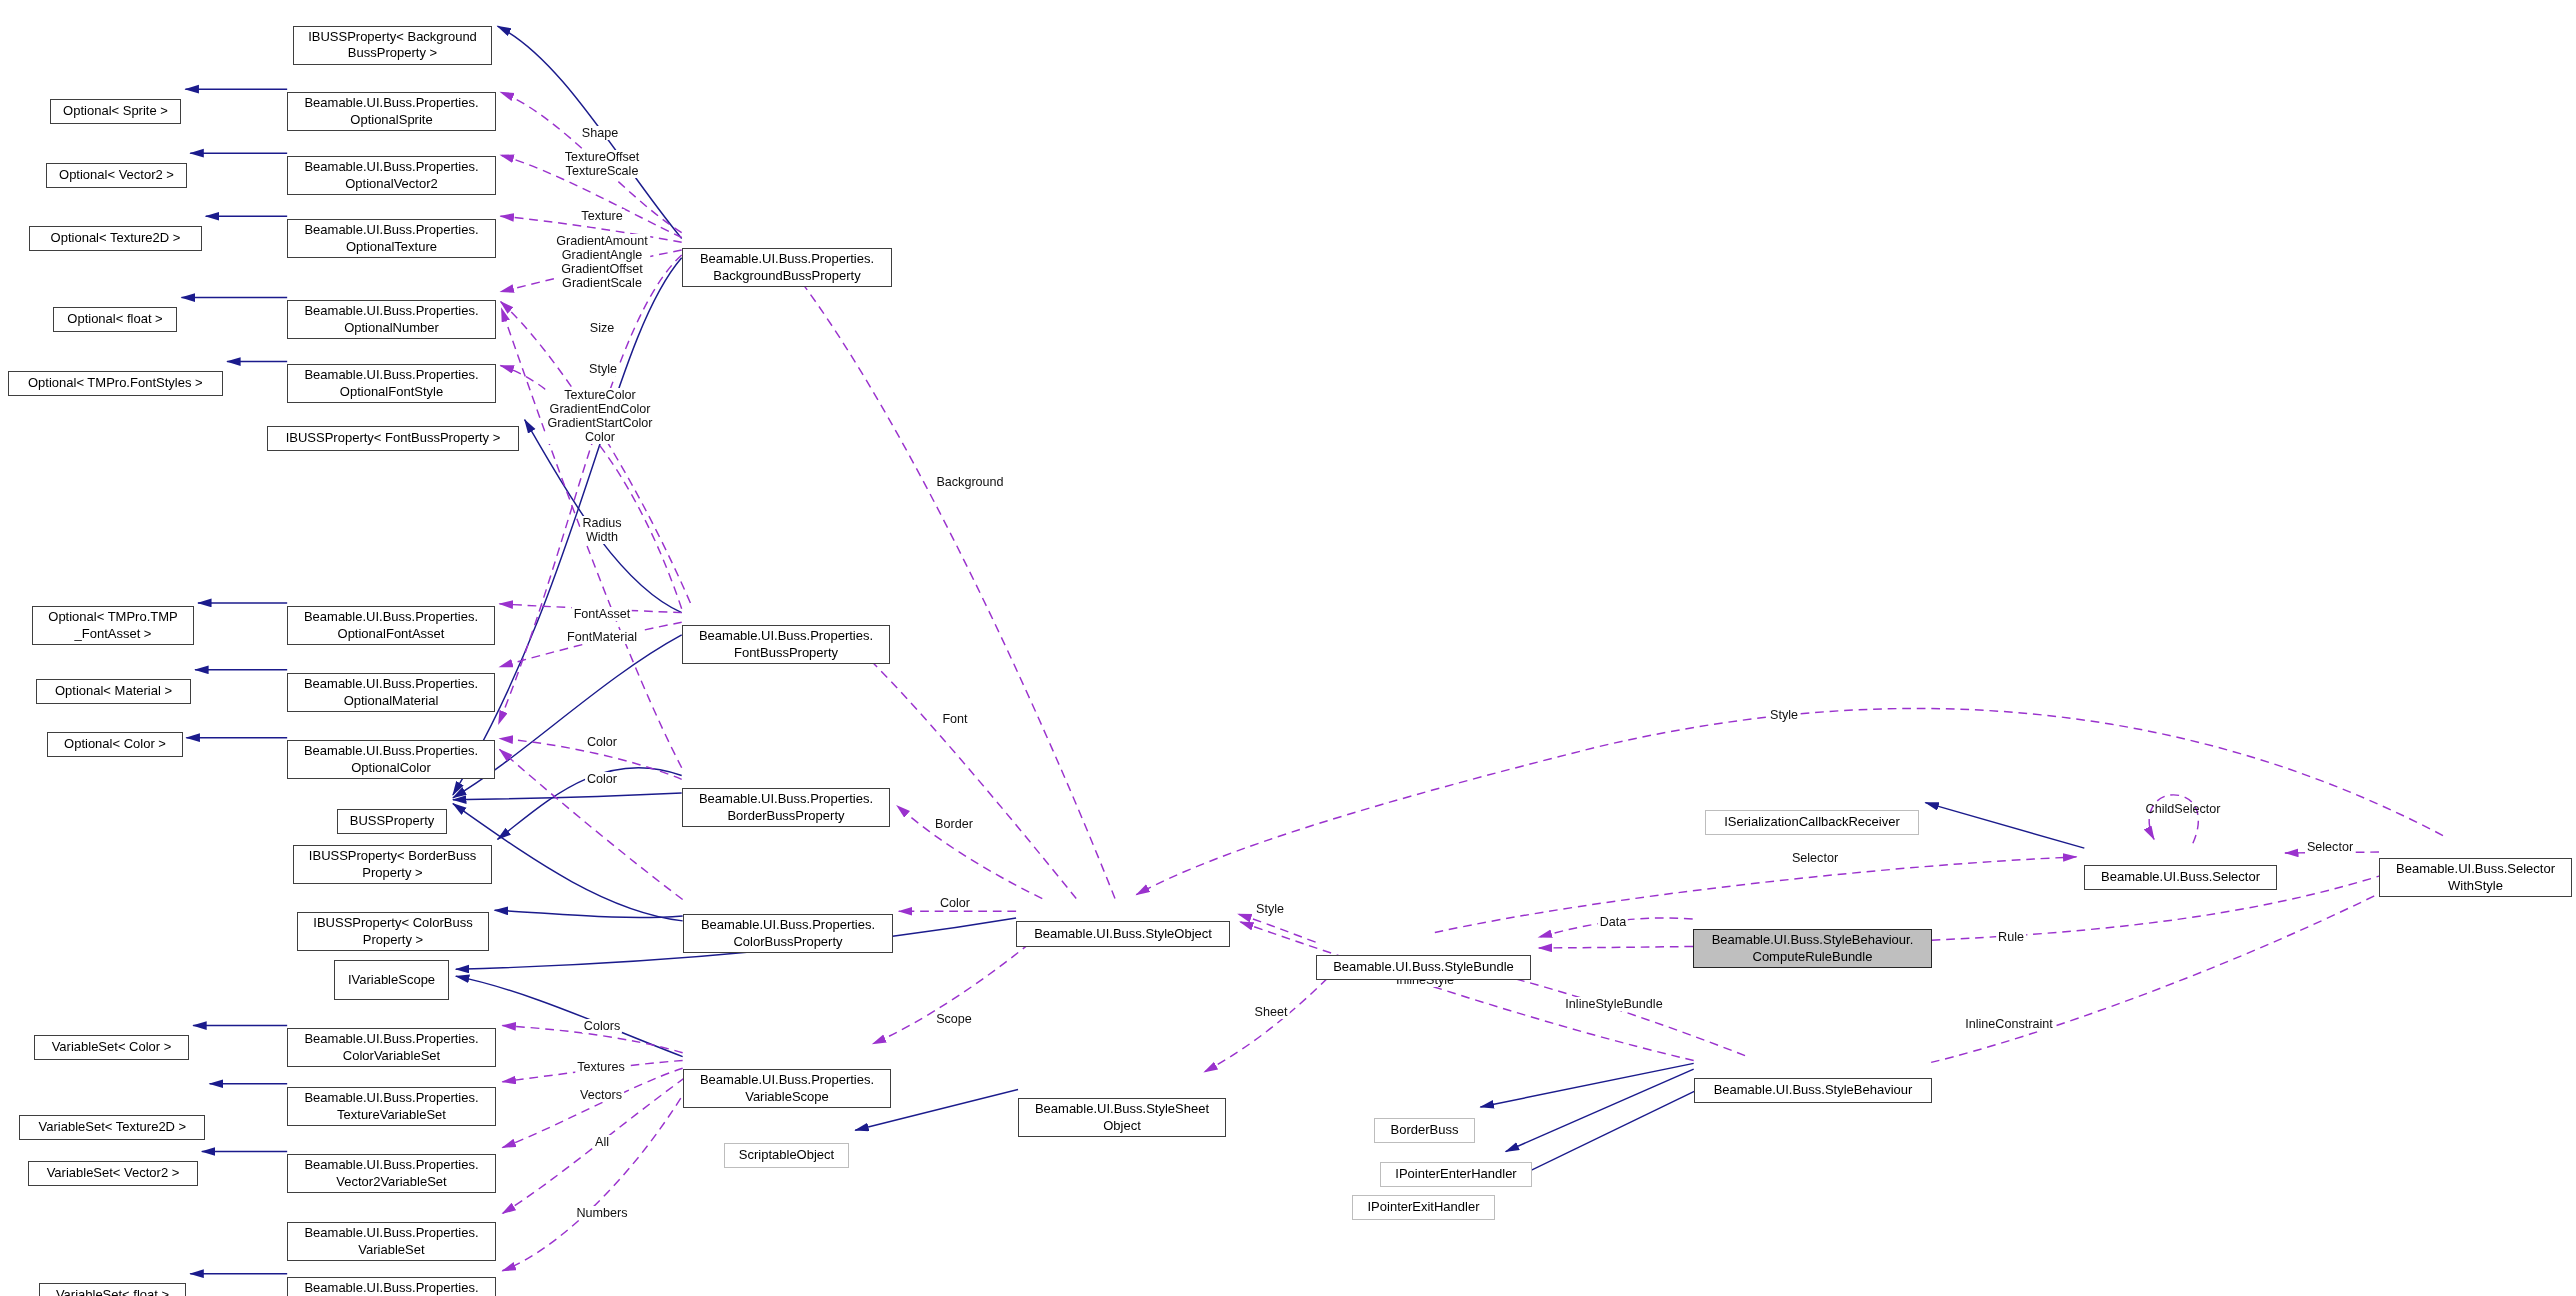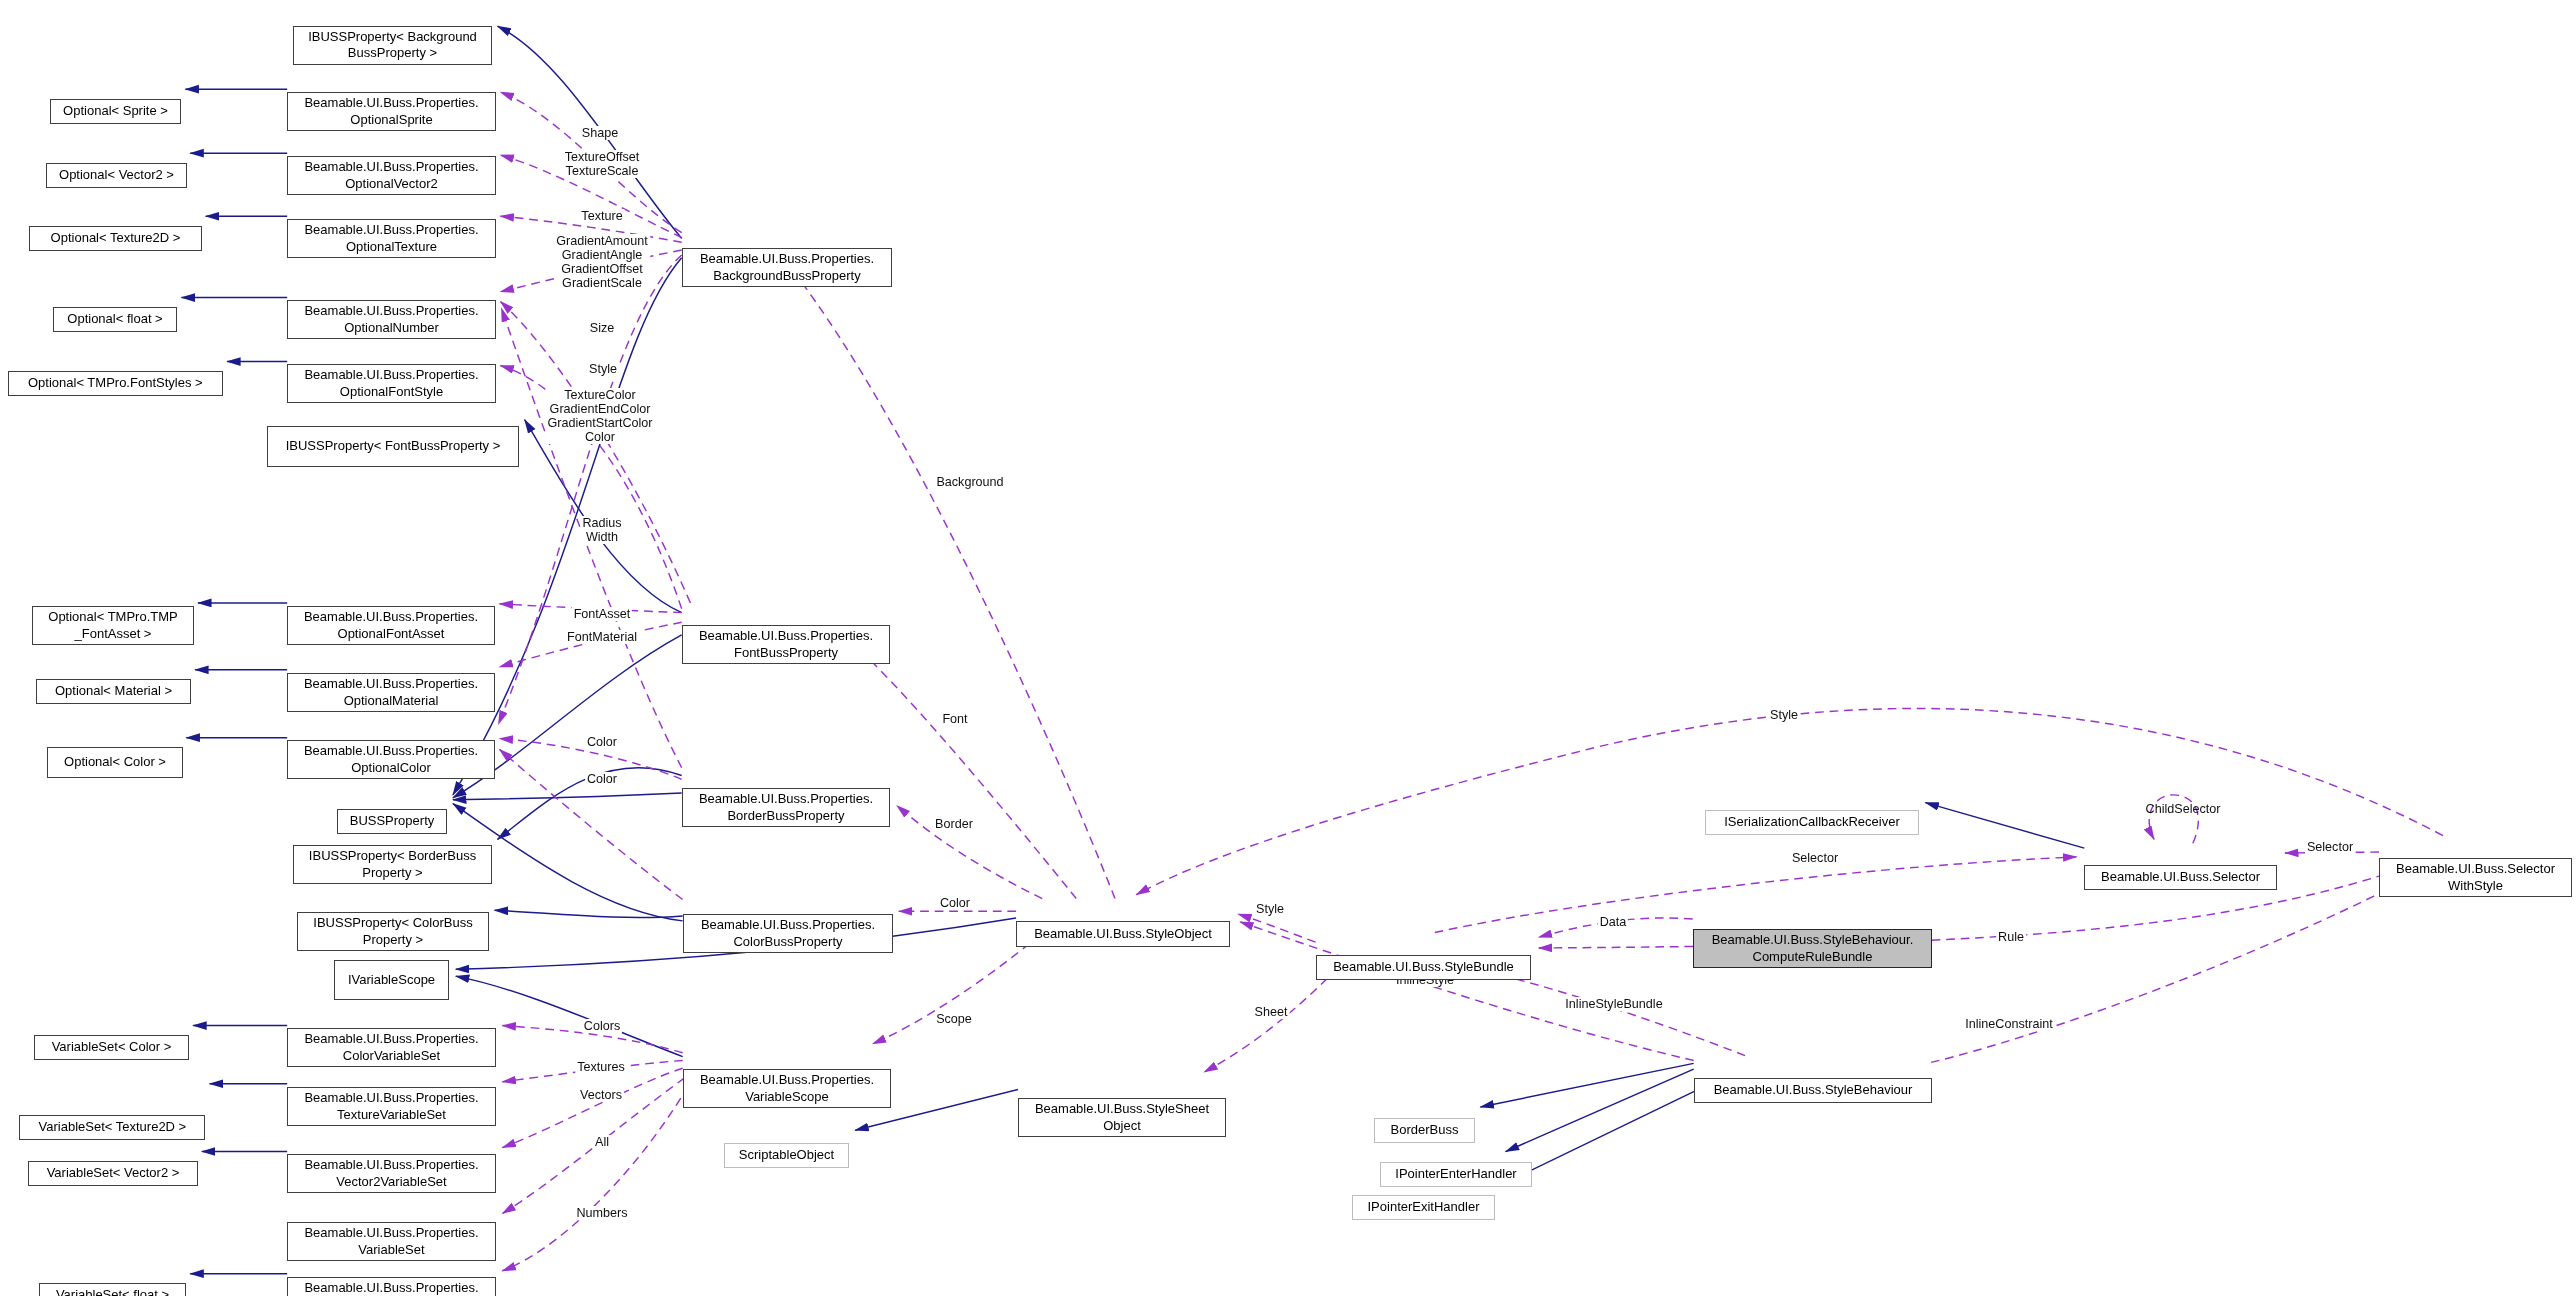--- a/index.html
+++ b/index.html
@@ -114,31 +114,31 @@
 OptionalVector2</div>
   <div class="node" style="left:29px;top:204px;width:173px;height:25px">Optional&lt; Texture2D &gt;</div>
   <div class="node" style="left:287px;top:197px;width:209px;height:39px">Beamable.UI.Buss.Properties.
 OptionalTexture</div>
   <div class="node" style="left:53px;top:285px;width:124px;height:25px">Optional&lt; float &gt;</div>
   <div class="node" style="left:287px;top:278px;width:209px;height:39px">Beamable.UI.Buss.Properties.
 OptionalNumber</div>
   <div class="node" style="left:7.8px;top:349px;width:215px;height:25px">Optional&lt; TMPro.FontStyles &gt;</div>
   <div class="node" style="left:287px;top:342px;width:209px;height:39px">Beamable.UI.Buss.Properties.
 OptionalFontStyle</div>
-  <div class="node" style="left:267px;top:404px;width:252px;height:41px">IBUSSProperty&lt; FontBussProperty &gt;</div>
+  <div class="node" style="left:267px;top:404px;width:252px;height:25px">IBUSSProperty&lt; FontBussProperty &gt;</div>
   <div class="node" style="left:682px;top:226px;width:210px;height:39px">Beamable.UI.Buss.Properties.
 BackgroundBussProperty</div>
   <div class="node" style="left:32px;top:584px;width:162px;height:39px">Optional&lt; TMPro.TMP
 _FontAsset &gt;</div>
   <div class="node" style="left:287px;top:584px;width:208px;height:39px">Beamable.UI.Buss.Properties.
 OptionalFontAsset</div>
   <div class="node" style="left:36px;top:657px;width:155px;height:25px">Optional&lt; Material &gt;</div>
   <div class="node" style="left:287px;top:651px;width:208px;height:39px">Beamable.UI.Buss.Properties.
 OptionalMaterial</div>
-  <div class="node" style="left:47px;top:725px;width:136px;height:31px">Optional&lt; Color &gt;</div>
+  <div class="node" style="left:47px;top:710px;width:136px;height:25px">Optional&lt; Color &gt;</div>
   <div class="node" style="left:287px;top:718px;width:208px;height:39px">Beamable.UI.Buss.Properties.
 OptionalColor</div>
   <div class="node" style="left:337px;top:787px;width:110px;height:25px">BUSSProperty</div>
   <div class="node" style="left:682px;top:603px;width:208px;height:39px">Beamable.UI.Buss.Properties.
 FontBussProperty</div>
   <div class="node" style="left:682px;top:766px;width:208px;height:39px">Beamable.UI.Buss.Properties.
 BorderBussProperty</div>
   <div class="node" style="left:293px;top:823px;width:199px;height:39px">IBUSSProperty&lt; BorderBuss
 Property &gt;</div>
   <div class="node" style="left:297px;top:890px;width:192px;height:39px">IBUSSProperty&lt; ColorBuss

